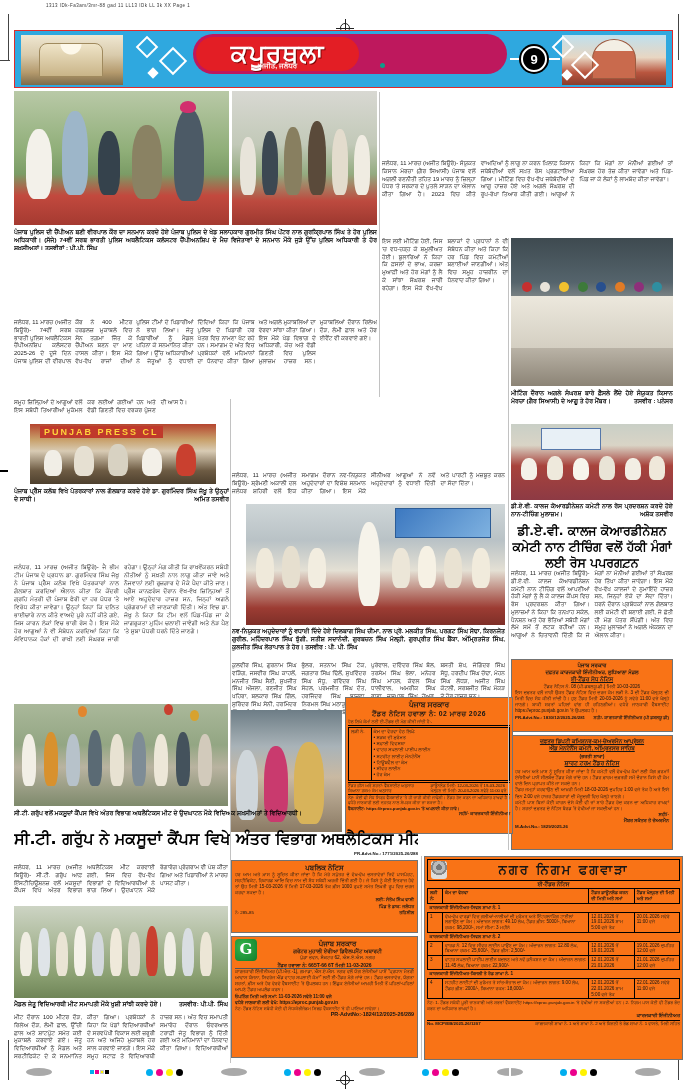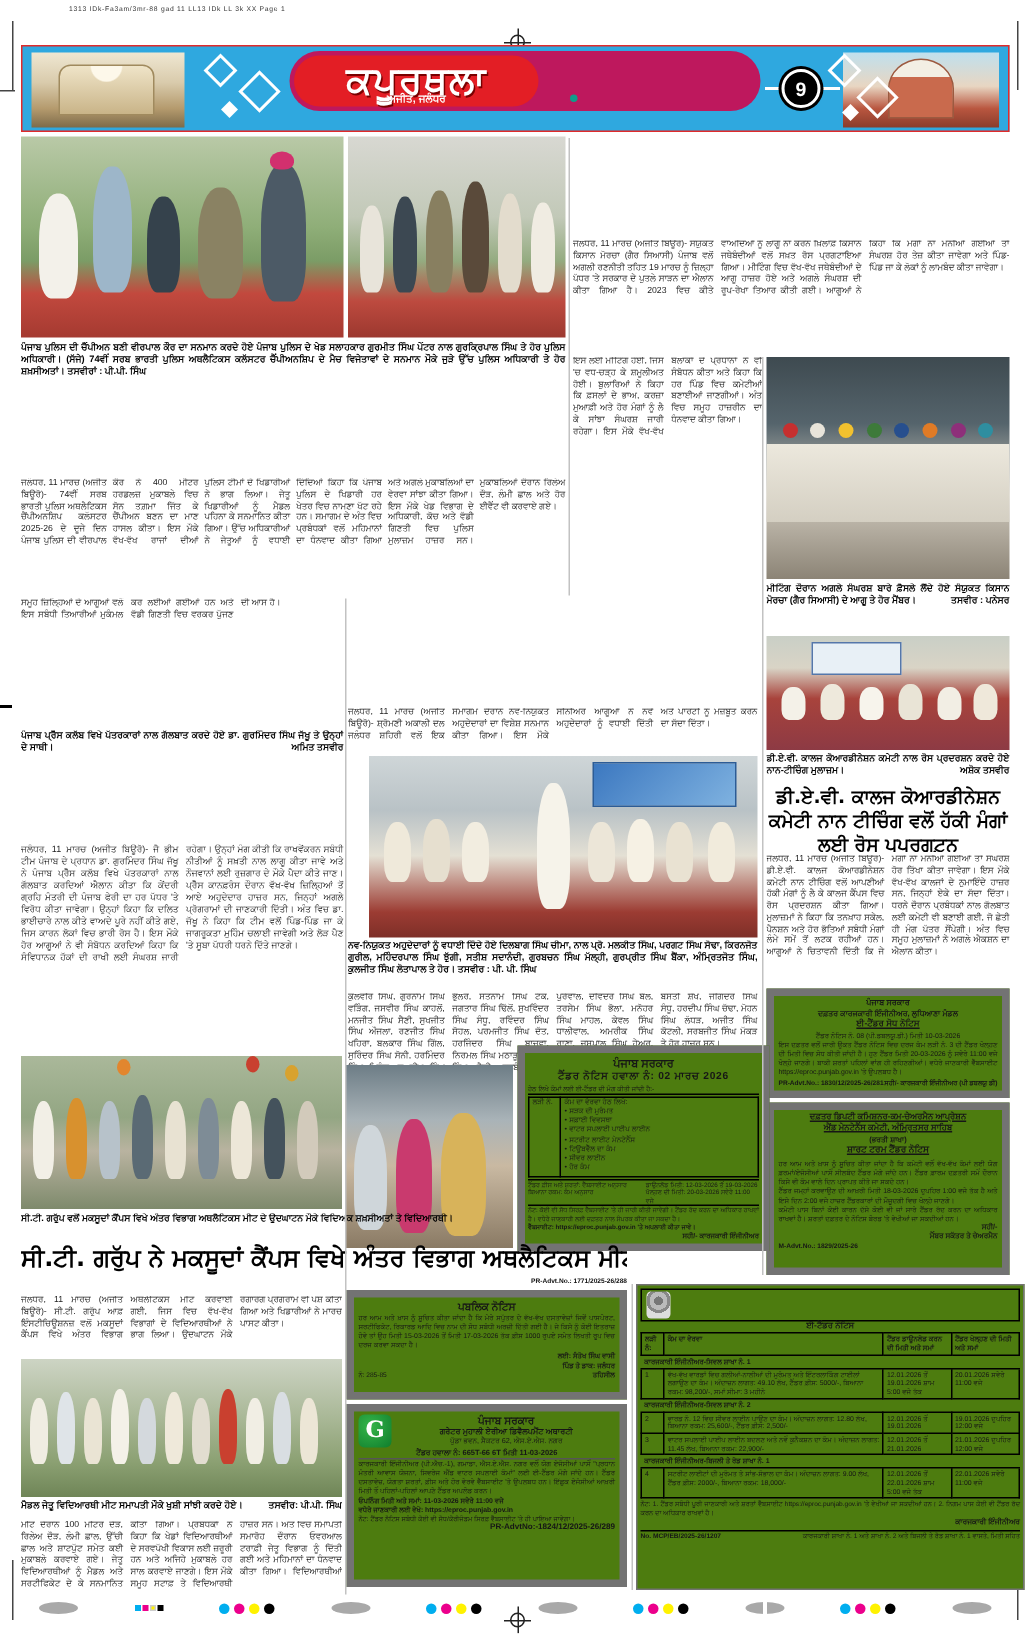--- a/index.html
+++ b/index.html
@@ -6,21 +6,21 @@
 html,body{background:#ffffff}
 body{font-family:"Liberation Sans",sans-serif;color:#111}
 #page{position:relative;width:687px;height:1089px;margin:0 auto;background:#fff;overflow:hidden}
 .photo{position:absolute;overflow:hidden;background:#cdd2c6}
 .headline{position:absolute;font-weight:bold;color:#000;text-align:center;line-height:1.28;font-family:"DejaVu Sans",sans-serif;overflow:hidden}
 .bodytxt{position:absolute;font-size:5.8px;line-height:1.34;text-align:justify;color:#1c1c1c;overflow:hidden}
 .cap{position:absolute;font-size:6.2px;line-height:1.28;font-weight:bold;color:#000;text-align:justify;overflow:hidden}
 .cols2{column-count:2;column-gap:5px}.cols3{column-count:3;column-gap:5px}
 .cols4{column-count:4;column-gap:5px}.cols6{column-count:6;column-gap:4px}
 .vrule{position:absolute;width:1px;background:#c2c2c2}
-.noticebox{position:absolute;border:5px solid #737373;background:#4d7c0f;padding:2px 3px;font-size:5px;line-height:1.32;color:#161616;overflow:hidden}
+.noticebox{position:absolute;border:1px solid #737373;background:#f97316;padding:2px 3px;font-size:5px;line-height:1.32;color:#161616;overflow:hidden}
 .nb-title{font-weight:bold;text-align:center;font-size:7px}
 .nb-head-u{font-weight:bold;text-align:center;font-size:6.4px;text-decoration:underline}
 .small-just{text-align:justify}
 .pre{white-space:pre-line}
 .right{text-align:right}
 .center{text-align:center}
 
 #masthead{position:absolute;left:14px;top:30px;width:659px;height:58px;background:#2fa8df;border:1.5px solid #e02a2a;overflow:hidden}
 .mh-img{position:absolute;top:4px;height:50px;overflow:hidden}
 .diamond{position:absolute;border:2px solid #fff;transform:rotate(45deg);background:transparent}
@@ -144,20 +144,28 @@
         <i style="background:#8e2f7a"></i>
         <i style="background:#2f8ea0"></i>
     </div>
     <div style="position:absolute;left:0;right:0;top:58px;height:52px;background:linear-gradient(180deg,#ece8dd,#d4cfc2)"></div>
   </div>
   <div class="cap" style="left:511px;top:389px;width:162px;height:22px">
     <span>ਮੀਟਿੰਗ ਦੌਰਾਨ ਅਗਲੇ ਸੰਘਰਸ਼ ਬਾਰੇ ਫ਼ੈਸਲੇ ਲੈਂਦੇ ਹੋਏ ਸੰਯੁਕਤ ਕਿਸਾਨ ਮੋਰਚਾ (ਗੈਰ ਸਿਆਸੀ) ਦੇ ਆਗੂ ਤੇ ਹੋਰ ਮੈਂਬਰ।</span> <span style="float:right">ਤਸਵੀਰ : ਪਨੇਸਰ</span>
   </div>
 
   <div class="bodytxt cols3" style="left:14px;top:399px;width:215px;height:24px">ਸਮੂਹ ਜ਼ਿਲ੍ਹਿਆਂ ਦੇ ਆਗੂਆਂ ਵਲੋਂ ਇਸ ਸਬੰਧੀ ਤਿਆਰੀਆਂ ਮੁਕੰਮਲ ਕਰ ਲਈਆਂ ਗਈਆਂ ਹਨ ਅਤੇ ਵੱਡੀ ਗਿਣਤੀ ਵਿਚ ਵਰਕਰ ਪੁੱਜਣ ਦੀ ਆਸ ਹੈ।</div>
+  <div class="photo" style="left:30px;top:424px;width:186px;height:60px;background:linear-gradient(180deg,#b5452f 0%,#c8a06a 26%,#d8cbb4 45%,#6d5b43 78%,#4e402e 100%)">
+    <span class="bannertxt" style="left:10px;top:2px">PUNJAB PRESS CL</span>
+    <span class="fig" style="left:14px;top:26px;width:18px;height:26px;background:#f1eee6"></span>
+    <span class="fig" style="left:44px;top:22px;width:20px;height:30px;background:#e6e0d2"></span>
+    <span class="fig" style="left:78px;top:20px;width:20px;height:32px;background:#d8d2c2"></span>
+    <span class="fig" style="left:112px;top:24px;width:20px;height:28px;background:#f3f0e8"></span>
+    <span class="fig" style="left:146px;top:20px;width:20px;height:32px;background:#c9402f"></span>
+  </div>
   <div class="cap" style="left:14px;top:487px;width:215px;height:19px">
     <span>ਪੰਜਾਬ ਪ੍ਰੈੱਸ ਕਲੱਬ ਵਿਖੇ ਪੱਤਰਕਾਰਾਂ ਨਾਲ ਗੱਲਬਾਤ ਕਰਦੇ ਹੋਏ ਡਾ. ਗੁਰਮਿੰਦਰ ਸਿੰਘ ਜੱਖੂ ਤੇ ਉਨ੍ਹਾਂ ਦੇ ਸਾਥੀ।</span> <span style="float:right">ਅਮਿਤ ਤਸਵੀਰ</span>
   </div>
   <div class="bodytxt cols2" style="left:14px;top:563px;width:215px;height:138px;font-size:6px">ਜਲੰਧਰ, 11 ਮਾਰਚ (ਅਜੀਤ ਬਿਊਰੋ)- ਜੈ ਭੀਮ ਟੀਮ ਪੰਜਾਬ ਦੇ ਪ੍ਰਧਾਨ ਡਾ. ਗੁਰਮਿੰਦਰ ਸਿੰਘ ਜੱਖੂ ਨੇ ਪੰਜਾਬ ਪ੍ਰੈੱਸ ਕਲੱਬ ਵਿਖੇ ਪੱਤਰਕਾਰਾਂ ਨਾਲ ਗੱਲਬਾਤ ਕਰਦਿਆਂ ਐਲਾਨ ਕੀਤਾ ਕਿ ਕੇਂਦਰੀ ਗ੍ਰਹਿ ਮੰਤਰੀ ਦੀ ਪੰਜਾਬ ਫੇਰੀ ਦਾ ਹਰ ਪੱਧਰ 'ਤੇ ਵਿਰੋਧ ਕੀਤਾ ਜਾਵੇਗਾ। ਉਨ੍ਹਾਂ ਕਿਹਾ ਕਿ ਦਲਿਤ ਭਾਈਚਾਰੇ ਨਾਲ ਕੀਤੇ ਵਾਅਦੇ ਪੂਰੇ ਨਹੀਂ ਕੀਤੇ ਗਏ, ਜਿਸ ਕਾਰਨ ਲੋਕਾਂ ਵਿਚ ਭਾਰੀ ਰੋਸ ਹੈ। ਇਸ ਮੌਕੇ ਹੋਰ ਆਗੂਆਂ ਨੇ ਵੀ ਸੰਬੋਧਨ ਕਰਦਿਆਂ ਕਿਹਾ ਕਿ ਸੰਵਿਧਾਨਕ ਹੱਕਾਂ ਦੀ ਰਾਖੀ ਲਈ ਸੰਘਰਸ਼ ਜਾਰੀ ਰਹੇਗਾ। ਉਨ੍ਹਾਂ ਮੰਗ ਕੀਤੀ ਕਿ ਰਾਖਵੇਂਕਰਨ ਸਬੰਧੀ ਨੀਤੀਆਂ ਨੂੰ ਸਖ਼ਤੀ ਨਾਲ ਲਾਗੂ ਕੀਤਾ ਜਾਵੇ ਅਤੇ ਨੌਜਵਾਨਾਂ ਲਈ ਰੁਜ਼ਗਾਰ ਦੇ ਮੌਕੇ ਪੈਦਾ ਕੀਤੇ ਜਾਣ। ਪ੍ਰੈੱਸ ਕਾਨਫ਼ਰੰਸ ਦੌਰਾਨ ਵੱਖ-ਵੱਖ ਜ਼ਿਲ੍ਹਿਆਂ ਤੋਂ ਆਏ ਅਹੁਦੇਦਾਰ ਹਾਜ਼ਰ ਸਨ, ਜਿਨ੍ਹਾਂ ਅਗਲੇ ਪ੍ਰੋਗਰਾਮਾਂ ਦੀ ਜਾਣਕਾਰੀ ਦਿੱਤੀ। ਅੰਤ ਵਿਚ ਡਾ. ਜੱਖੂ ਨੇ ਕਿਹਾ ਕਿ ਟੀਮ ਵਲੋਂ ਪਿੰਡ-ਪਿੰਡ ਜਾ ਕੇ ਜਾਗਰੂਕਤਾ ਮੁਹਿੰਮ ਚਲਾਈ ਜਾਵੇਗੀ ਅਤੇ ਲੋੜ ਪੈਣ 'ਤੇ ਸੂਬਾ ਪੱਧਰੀ ਧਰਨੇ ਦਿੱਤੇ ਜਾਣਗੇ।</div>
 
   <div class="bodytxt cols4" style="left:232px;top:472px;width:273px;height:31px">ਜਲੰਧਰ, 11 ਮਾਰਚ (ਅਜੀਤ ਬਿਊਰੋ)- ਸ਼੍ਰੋਮਣੀ ਅਕਾਲੀ ਦਲ ਜਲੰਧਰ ਸ਼ਹਿਰੀ ਵਲੋਂ ਇਕ ਸਮਾਗਮ ਦੌਰਾਨ ਨਵ-ਨਿਯੁਕਤ ਅਹੁਦੇਦਾਰਾਂ ਦਾ ਵਿਸ਼ੇਸ਼ ਸਨਮਾਨ ਕੀਤਾ ਗਿਆ। ਇਸ ਮੌਕੇ ਸੀਨੀਅਰ ਆਗੂਆਂ ਨੇ ਨਵੇਂ ਅਹੁਦੇਦਾਰਾਂ ਨੂੰ ਵਧਾਈ ਦਿੱਤੀ ਅਤੇ ਪਾਰਟੀ ਨੂੰ ਮਜ਼ਬੂਤ ਕਰਨ ਦਾ ਸੱਦਾ ਦਿੱਤਾ।</div>
   <div class="photo" style="left:246px;top:504px;width:259px;height:121px;background:linear-gradient(180deg,#cfd6d8 0%,#b9c2c6 30%,#e4e0d4 55%,#9c3c33 86%,#7e2f28 100%)">
     <div style="position:absolute;right:14px;top:4px;width:96px;height:30px;background:linear-gradient(135deg,#3c78c0,#7fb2e0);border:1px solid #2c5c96"></div>
     <span class="fig" style="left:112px;top:18px;width:22px;height:84px;background:#f6f3ea"></span>
     <span class="fig" style="left:10px;top:44px;width:18px;height:40px;background:#efe9da"></span>
@@ -314,20 +322,21 @@
     <div class="small-just" style="font-size:4.6px">ਕਾਰਜਕਾਰੀ ਇੰਜੀਨੀਅਰ (ਪੀ.ਐਚ.-1), ਗਮਾਡਾ, ਐਸ.ਏ.ਐਸ. ਨਗਰ ਵਲੋਂ ਯੋਗ ਏਜੰਸੀਆਂ ਪਾਸੋਂ "ਪ੍ਰਧਾਨ ਮੰਤਰੀ ਆਵਾਸ ਯੋਜਨਾ, ਸਿਵਰੇਜ ਐਂਡ ਵਾਟਰ ਸਪਲਾਈ ਕੰਮਾਂ" ਲਈ ਈ-ਟੈਂਡਰ ਮੰਗੇ ਜਾਂਦੇ ਹਨ। ਟੈਂਡਰ ਦਸਤਾਵੇਜ਼, ਯੋਗਤਾ ਸ਼ਰਤਾਂ, ਫ਼ੀਸ ਅਤੇ ਹੋਰ ਵੇਰਵੇ ਵੈੱਬਸਾਈਟ 'ਤੇ ਉਪਲਬਧ ਹਨ। ਇੱਛੁਕ ਏਜੰਸੀਆਂ ਆਖ਼ਰੀ ਮਿਤੀ ਤੋਂ ਪਹਿਲਾਂ-ਪਹਿਲਾਂ ਆਪਣੇ ਟੈਂਡਰ ਅਪਲੋਡ ਕਰਨ।</div>
     <div style="font-size:4.6px;font-weight:bold">ਓਪਨਿੰਗ ਮਿਤੀ ਅਤੇ ਸਮਾਂ: 11-03-2026 ਸਵੇਰੇ 11:00 ਵਜੇ</div>
     <div style="font-size:4.6px;font-weight:bold">ਵਧੇਰੇ ਜਾਣਕਾਰੀ ਲਈ ਵੇਖੋ: https://eproc.punjab.gov.in</div>
     <div class="small-just" style="font-size:4.4px">ਨੋਟ: ਟੈਂਡਰ ਨੋਟਿਸ ਸਬੰਧੀ ਕੋਈ ਵੀ ਸੋਧ/ਕੋਰੀਜੰਡਮ ਸਿਰਫ਼ ਵੈੱਬਸਾਈਟ 'ਤੇ ਹੀ ਪਾਇਆ ਜਾਵੇਗਾ।</div>
     <div class="right" style="font-size:5.4px;font-weight:bold">PR-AdvtNo:-1824/12/2025-26/289</div>
   </div>
 
   <div class="noticebox" style="left:424px;top:856px;width:259px;height:204px;border-width:1.5px;padding:2px">
     <div style="display:flex;align-items:center;gap:4px;border:1px solid #000;padding:1px 3px">
       <div class="emblem"></div>
+      <div style="flex:1;text-align:center;font-size:13px;font-weight:bold;letter-spacing:2px;font-family:'DejaVu Serif',serif">ਨਗਰ ਨਿਗਮ ਫਗਵਾੜਾ</div>
     </div>
     <div class="center" style="font-size:5.6px;font-weight:bold">ਈ-ਟੈਂਡਰ ਨੋਟਿਸ</div>
     <table class="nn">
       <tbody>
           <tr>
         <th style="width:6%">ਲੜੀ ਨੰ:</th>
         <th style="width:58%">ਕੰਮ ਦਾ ਵੇਰਵਾ</th>
         <th style="width:18%">ਟੈਂਡਰ ਡਾਊਨਲੋਡ ਕਰਨ ਦੀ ਮਿਤੀ ਅਤੇ ਸਮਾਂ</th>
         <th style="width:18%">ਟੈਂਡਰ ਖੋਲ੍ਹਣ ਦੀ ਮਿਤੀ ਅਤੇ ਸਮਾਂ</th>
       </tr>

